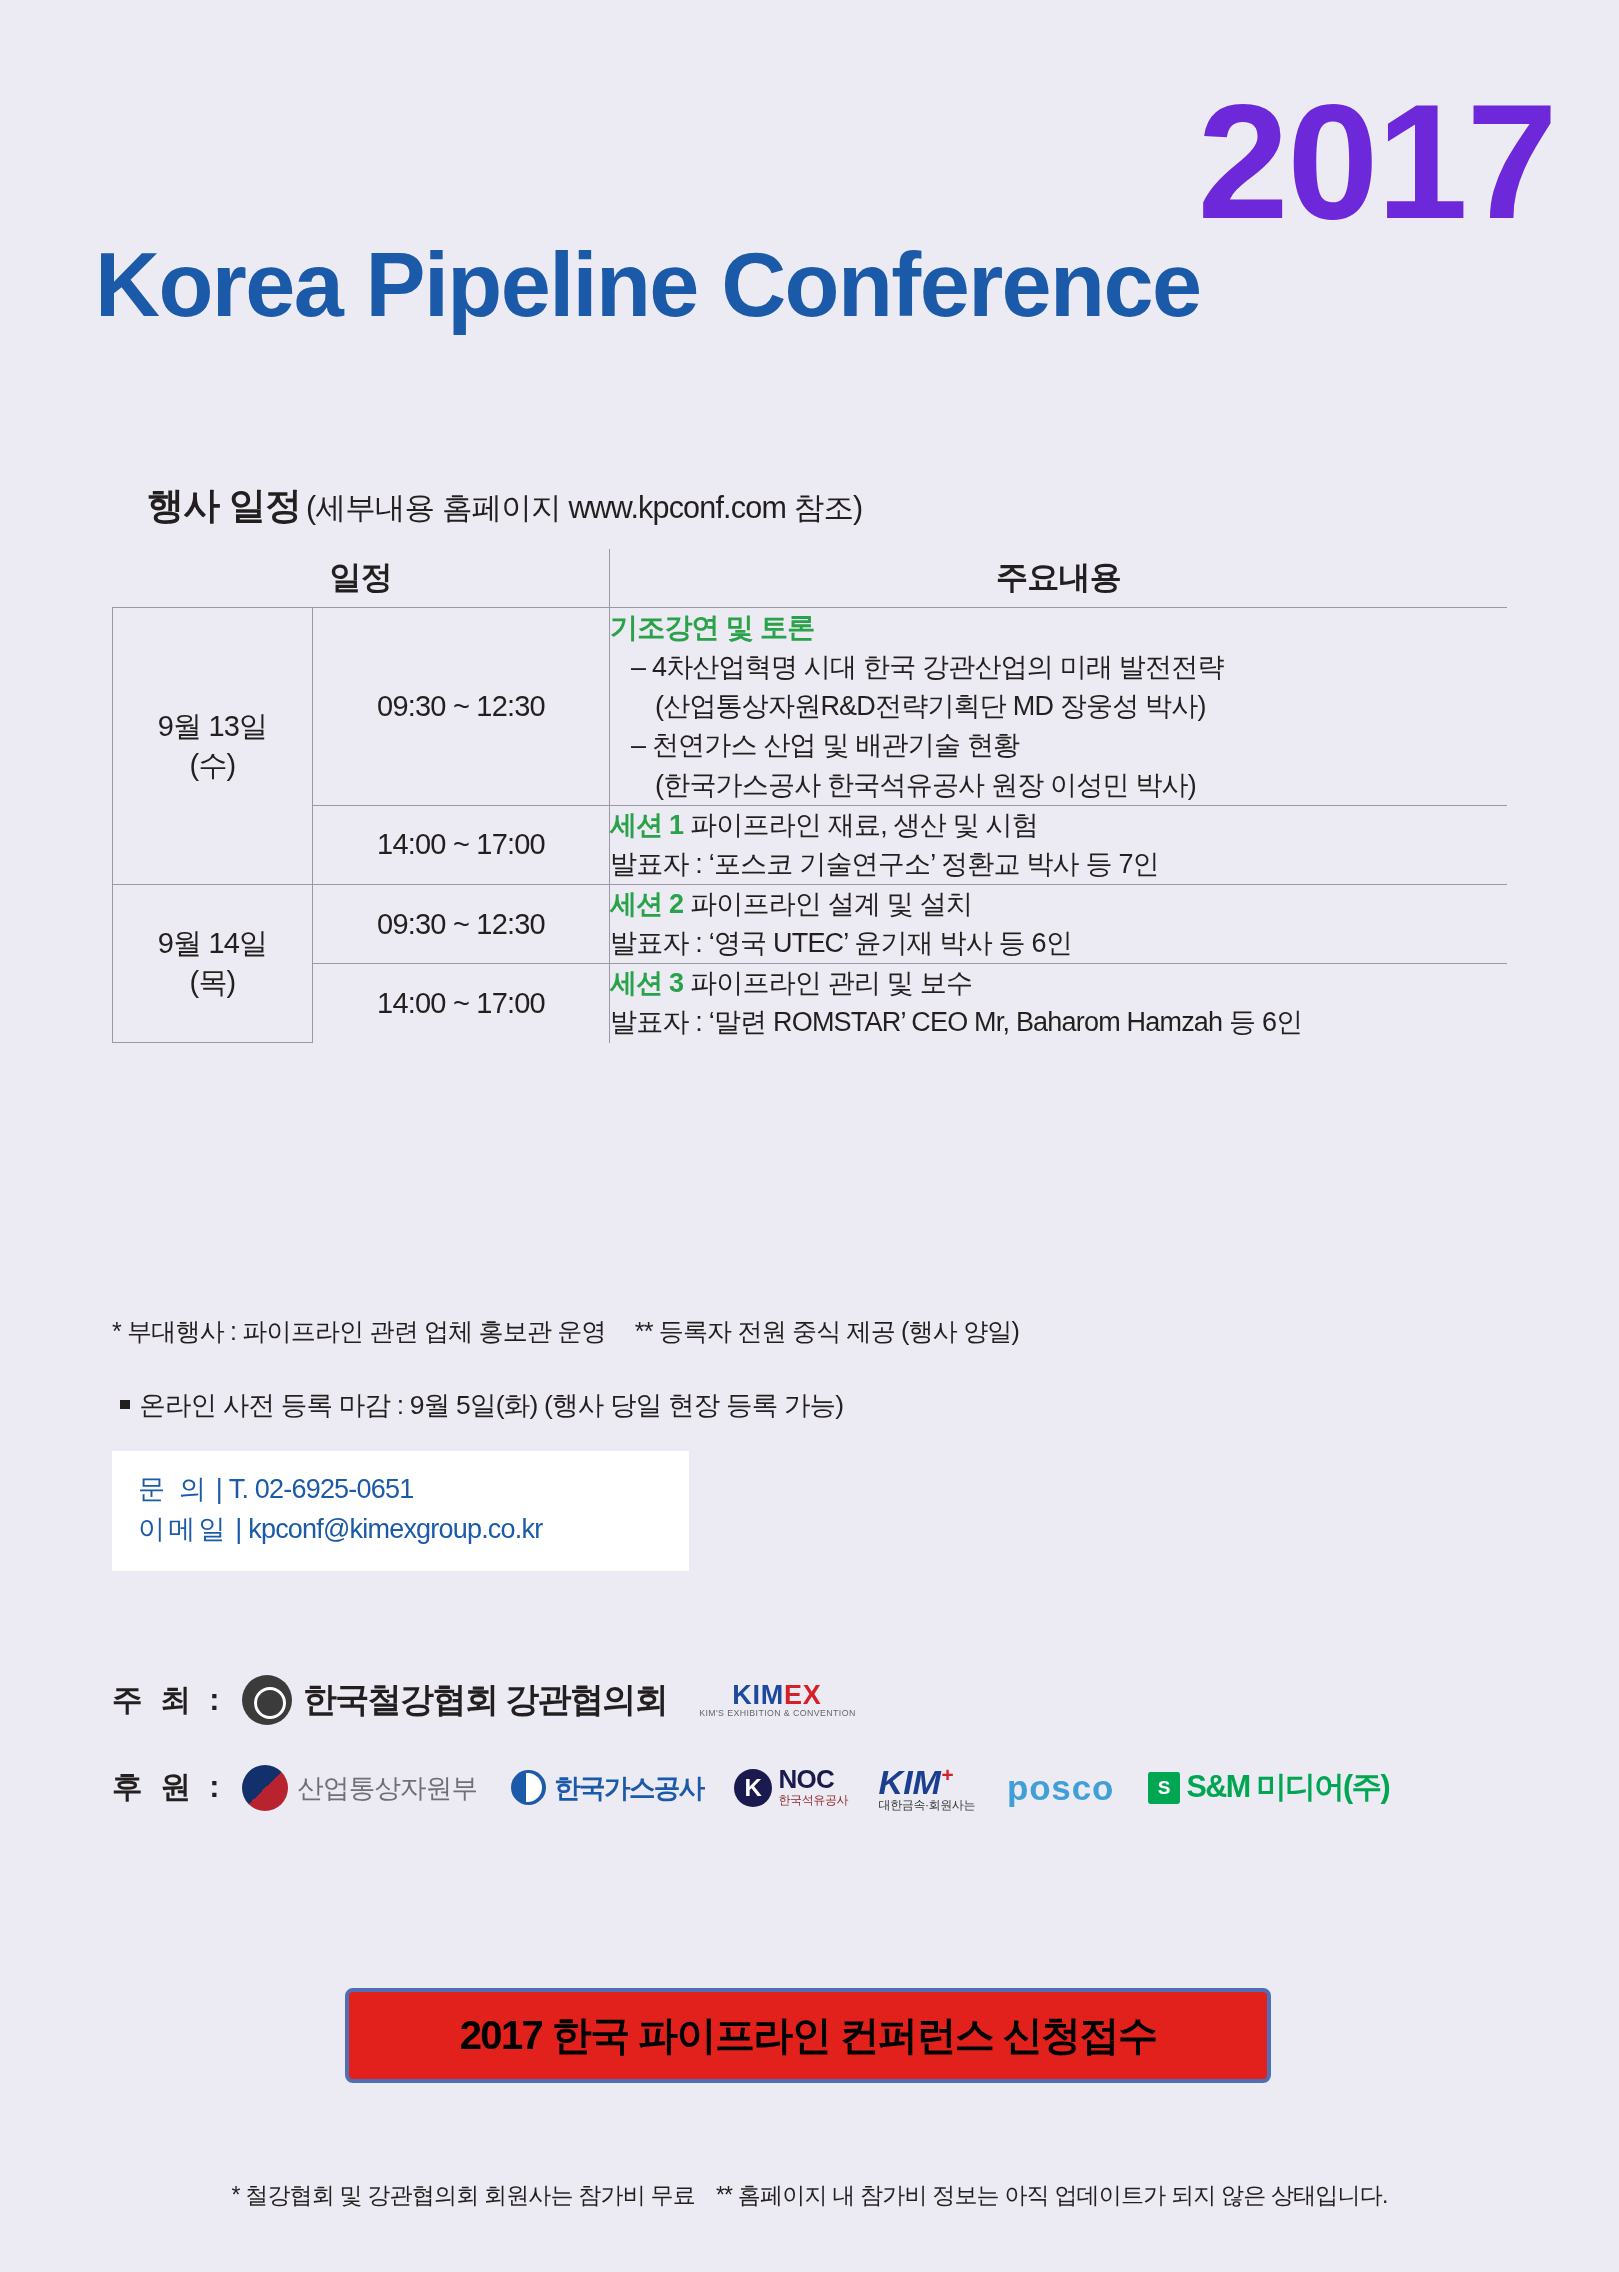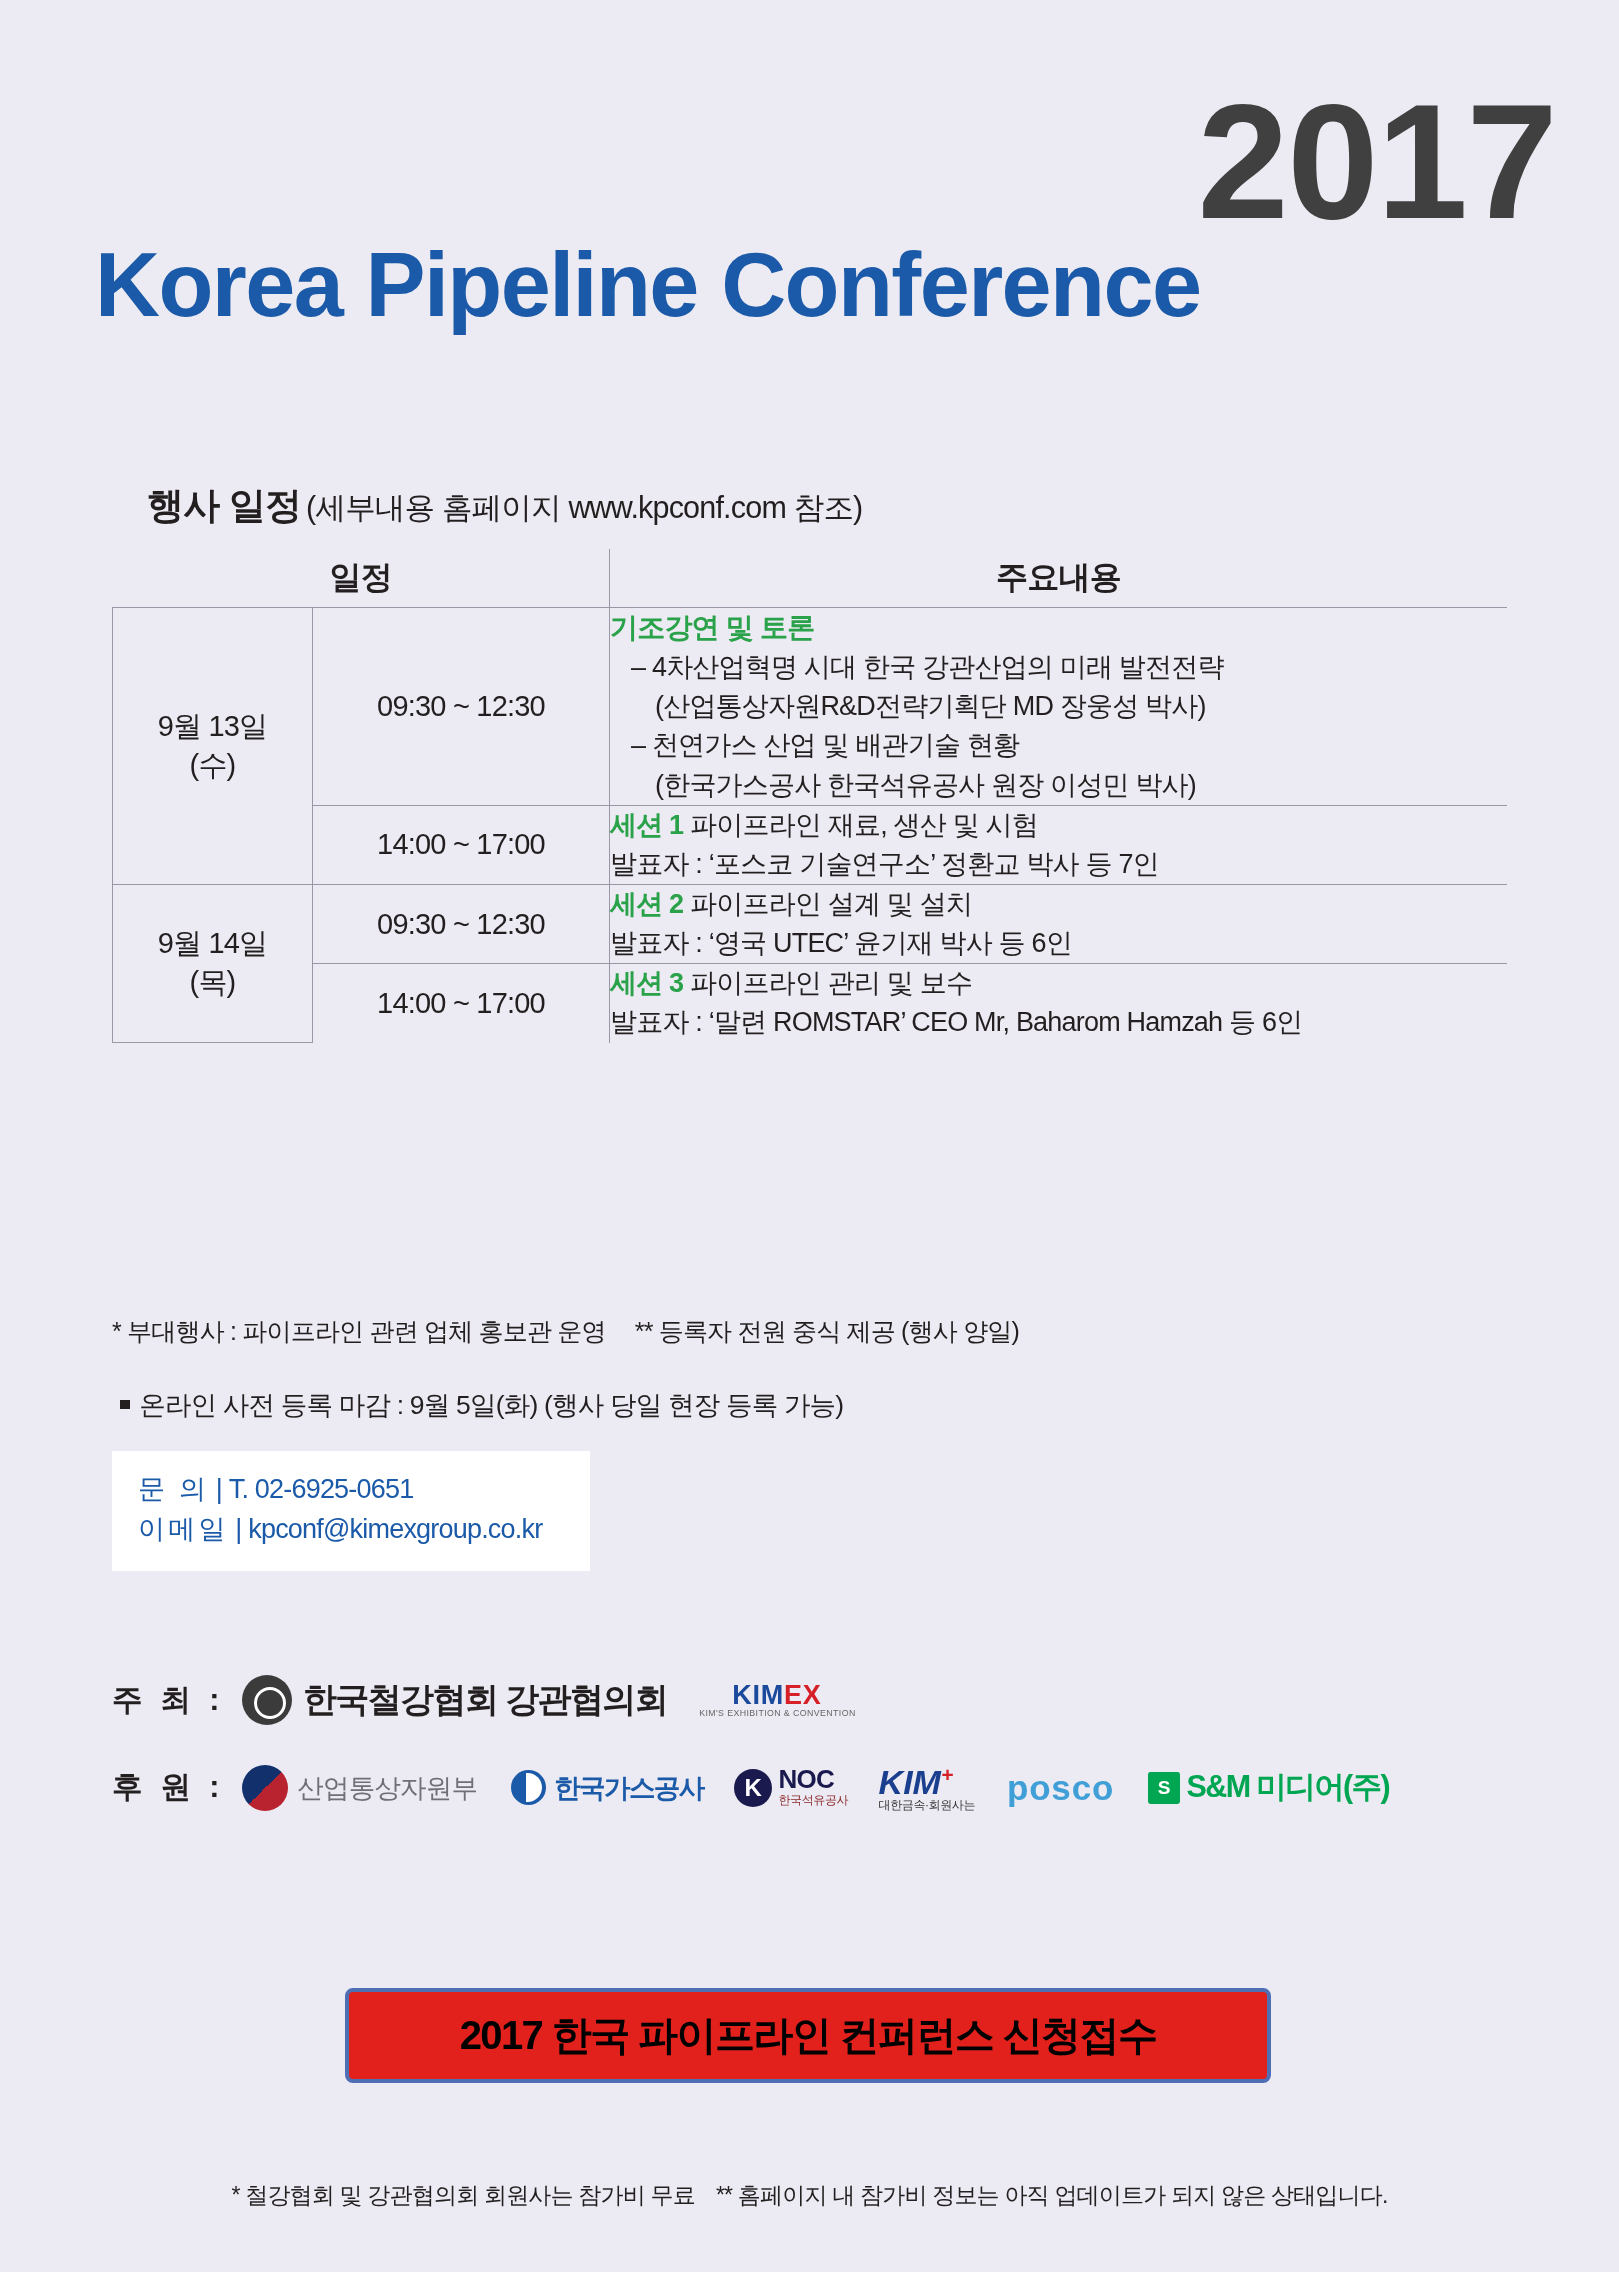--- a/index.html
+++ b/index.html
@@ -18,21 +18,21 @@
   .title-area {
     position: relative;
     height: 377px;
   }
   .year {
     position: absolute;
     right: 63px;
     top: 80px;
     font-size: 164px;
     font-weight: bold;
-    color: #404040;
+    color: #6d28d9;
     letter-spacing: -1.6px;
     line-height: 1;
   }
   .main-title {
     position: absolute;
     left: 95px;
     top: 240px;
     font-size: 90px;
     font-weight: bold;
     color: #1b5aa8;
@@ -135,21 +135,21 @@
     background: #231f20;
     margin-right: 9.6px;
     vertical-align: 4.8px;
   }
 
   
   .contact {
     position: absolute;
     left: 112px;
     top: 1451px;
-    width: 478px;
+    width: 577px;
     height: 120px;
     background: #ffffff;
     padding: 17.6px 0 0 26px;
     color: #1b5aa8;
     font-size: 27px;
     line-height: 1.5;
     letter-spacing: -0.8px;
   }
   .contact .lab { letter-spacing: 3.2px; }
 

